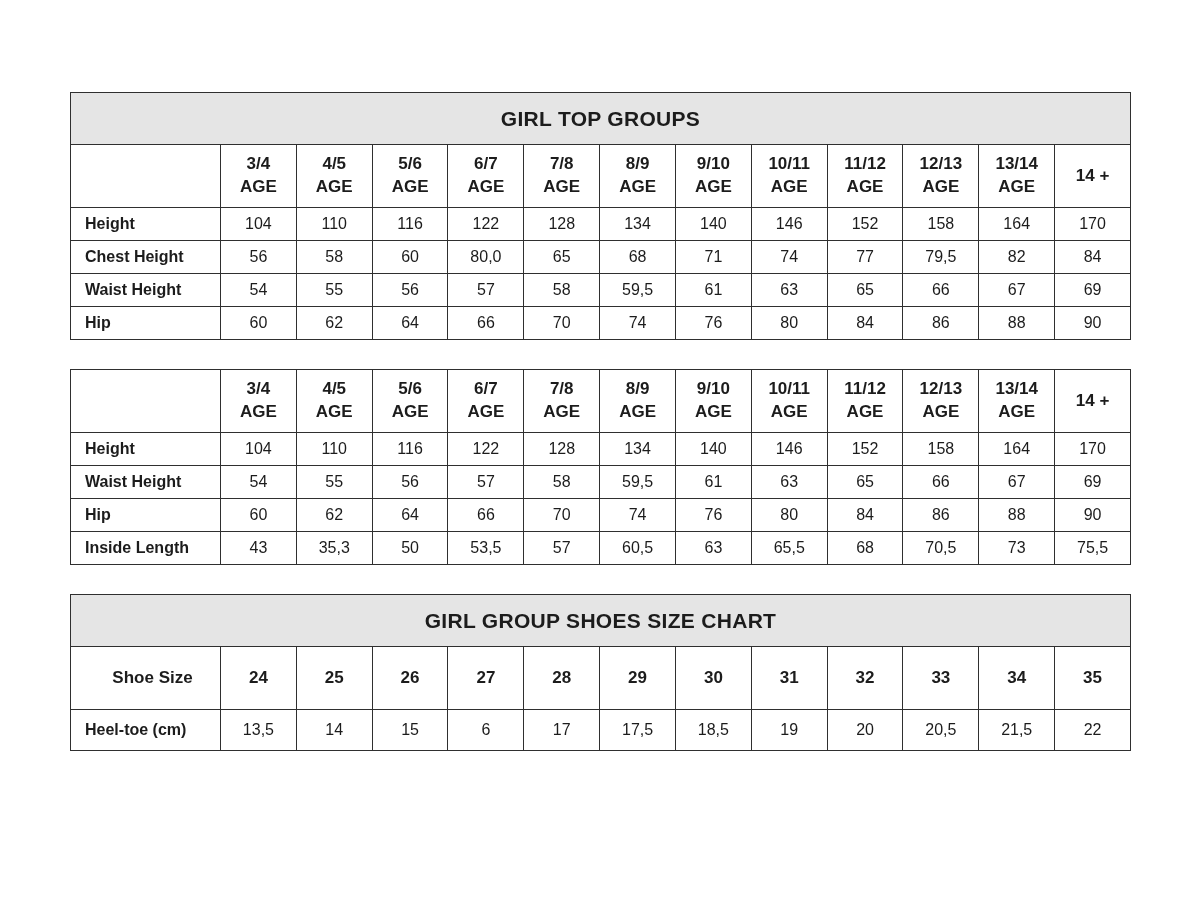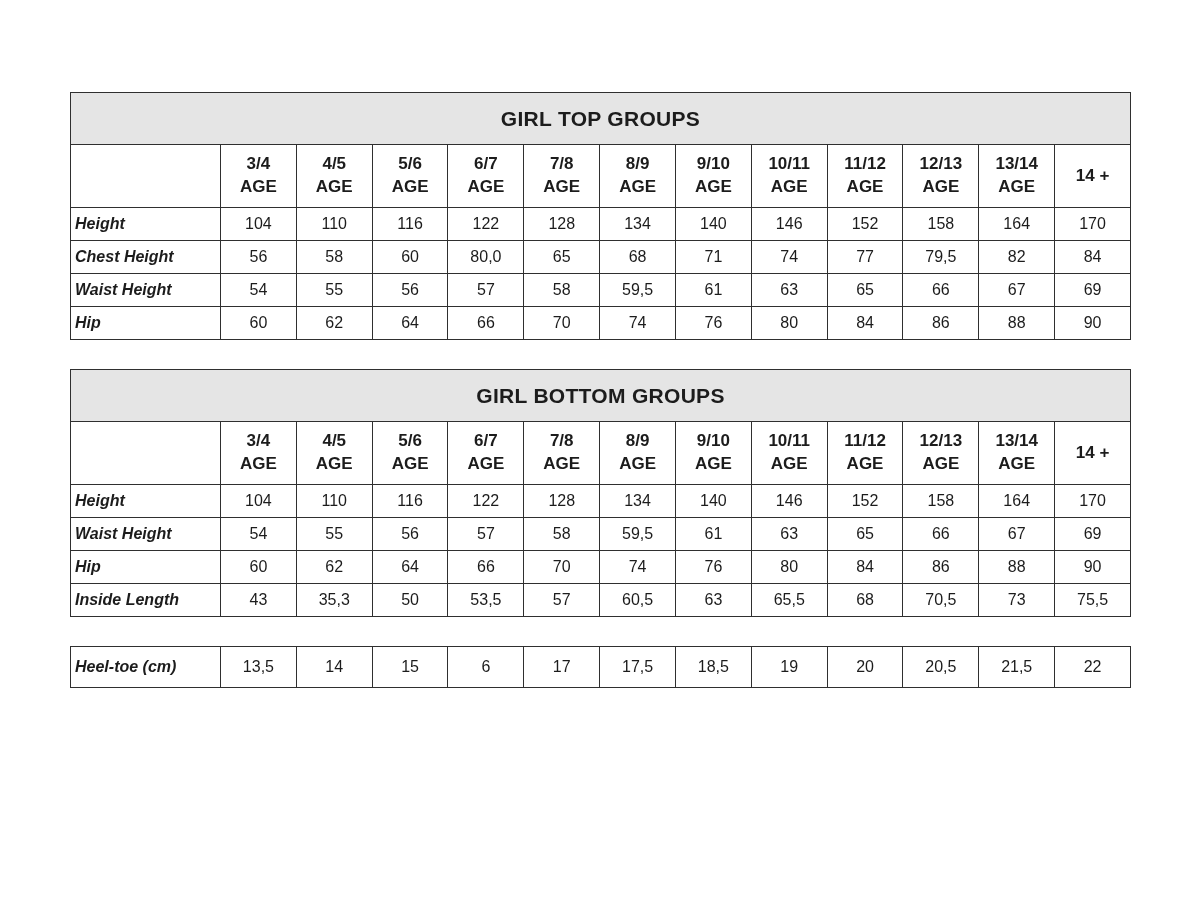--- a/index.html
+++ b/index.html
@@ -38,24 +38,23 @@
   tr.hdr th {
     height: 63px;
     font-size: 17px;
     font-weight: bold;
     text-align: center;
     line-height: 1.35;
     white-space: pre-line;
   }
   th.lbl {
     text-align: left;
-    padding-left: 4px;
+    padding-left: 14px;
     font-size: 16px;
     font-weight: bold;
-    font-style: italic;
   }
   tr.data td {
     height: 33px;
     font-size: 16px;
     font-weight: normal;
     text-align: center;
   }
   table.shoes tr.data td { height: 41px; }
 </style>
 </head>
@@ -180,23 +179,20 @@
         <col>
         <col>
         <col>
         <col>
         <col>
         <col>
         <col>
         <col>
       </colgroup>
       <tbody>
-        <tr>
-          <th colspan="13" class="band">GIRL BOTTOM GROUPS</th>
-        </tr>
         <tr class="hdr">
           <th class="lbl"></th>
           <th>3/4
 AGE</th>
           <th>4/5
 AGE</th>
           <th>5/6
 AGE</th>
           <th>6/7
 AGE</th>
@@ -288,20 +284,38 @@
         <col>
         <col>
         <col>
         <col>
         <col>
         <col>
         <col>
         <col>
       </colgroup>
       <tbody>
+        <tr>
+          <th colspan="13" class="band">GIRL GROUP SHOES SIZE CHART</th>
+        </tr>
+        <tr class="hdr">
+          <th class="lbl">Shoe Size</th>
+          <th>24</th>
+          <th>25</th>
+          <th>26</th>
+          <th>27</th>
+          <th>28</th>
+          <th>29</th>
+          <th>30</th>
+          <th>31</th>
+          <th>32</th>
+          <th>33</th>
+          <th>34</th>
+          <th>35</th>
+        </tr>
         <tr class="data">
           <th class="lbl">Heel-toe (cm)</th>
           <td>13,5</td>
           <td>14</td>
           <td>15</td>
           <td>6</td>
           <td>17</td>
           <td>17,5</td>
           <td>18,5</td>
           <td>19</td>

